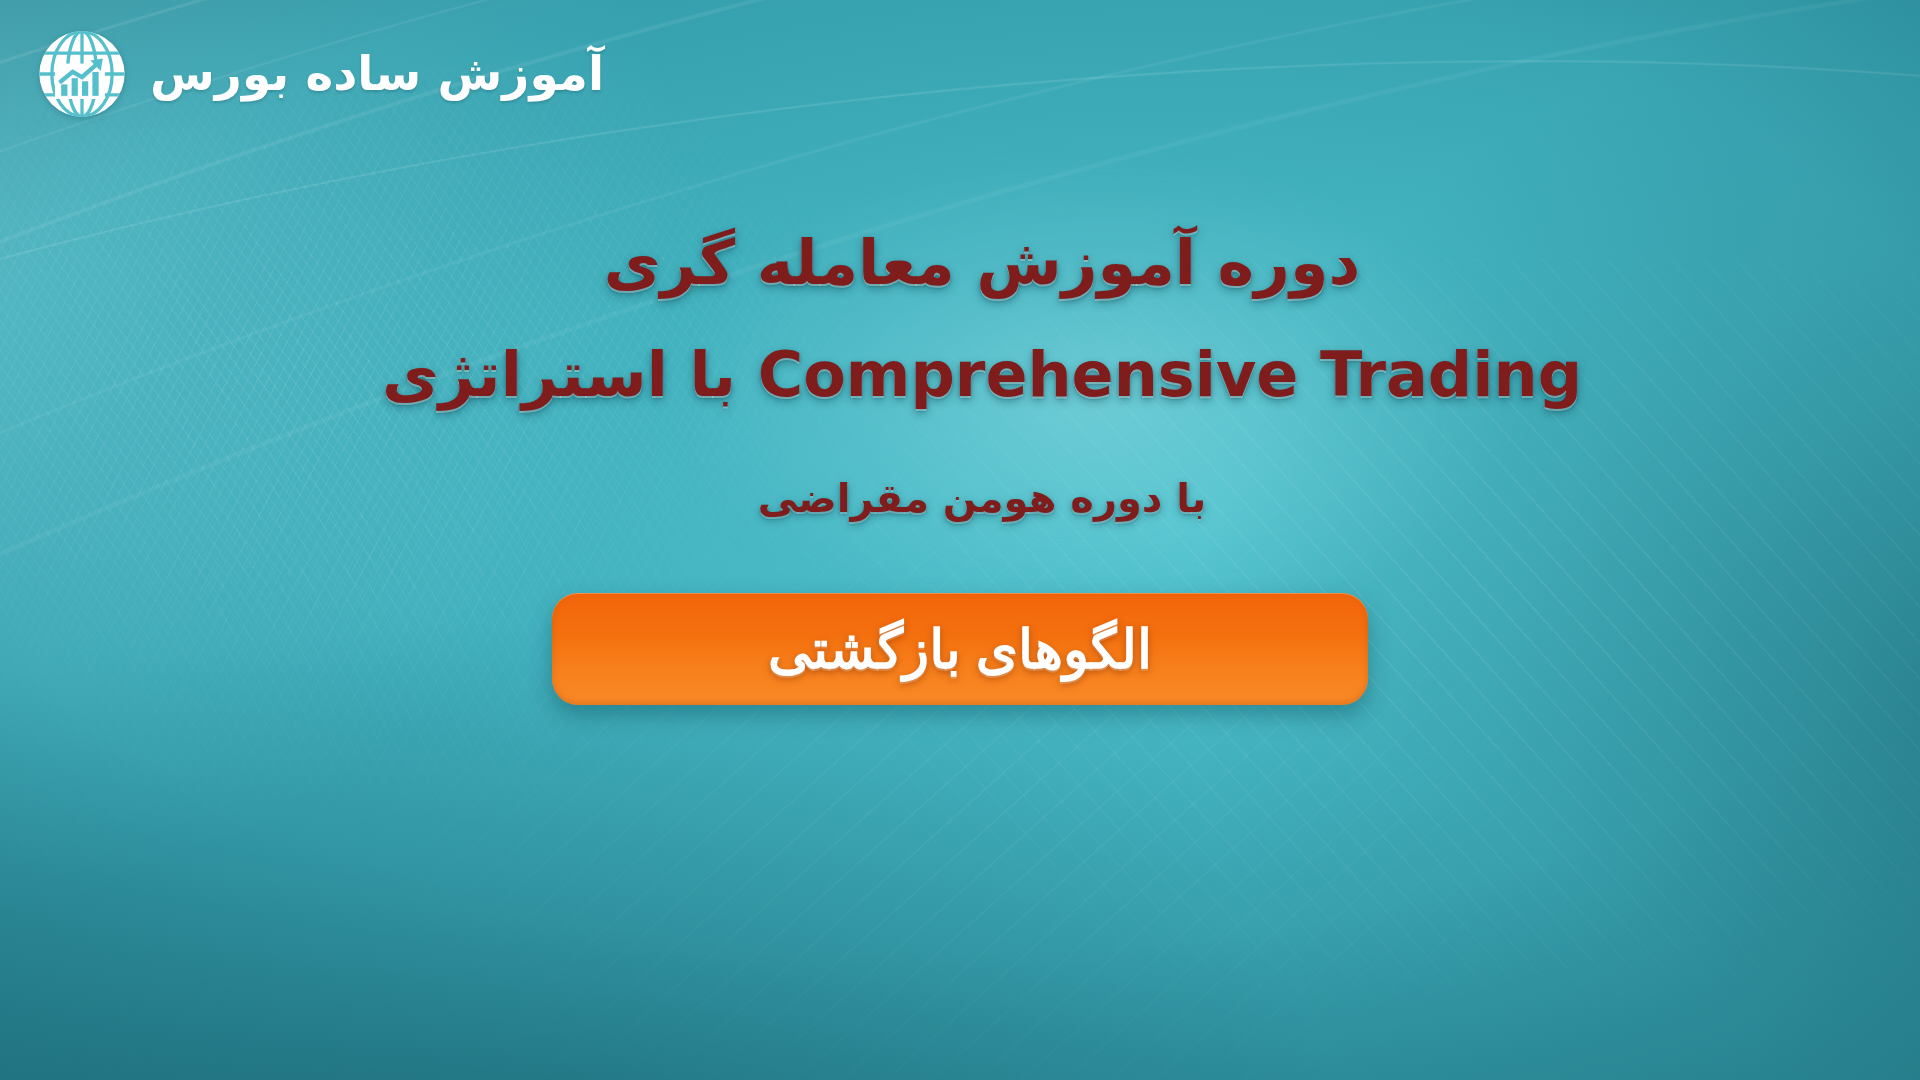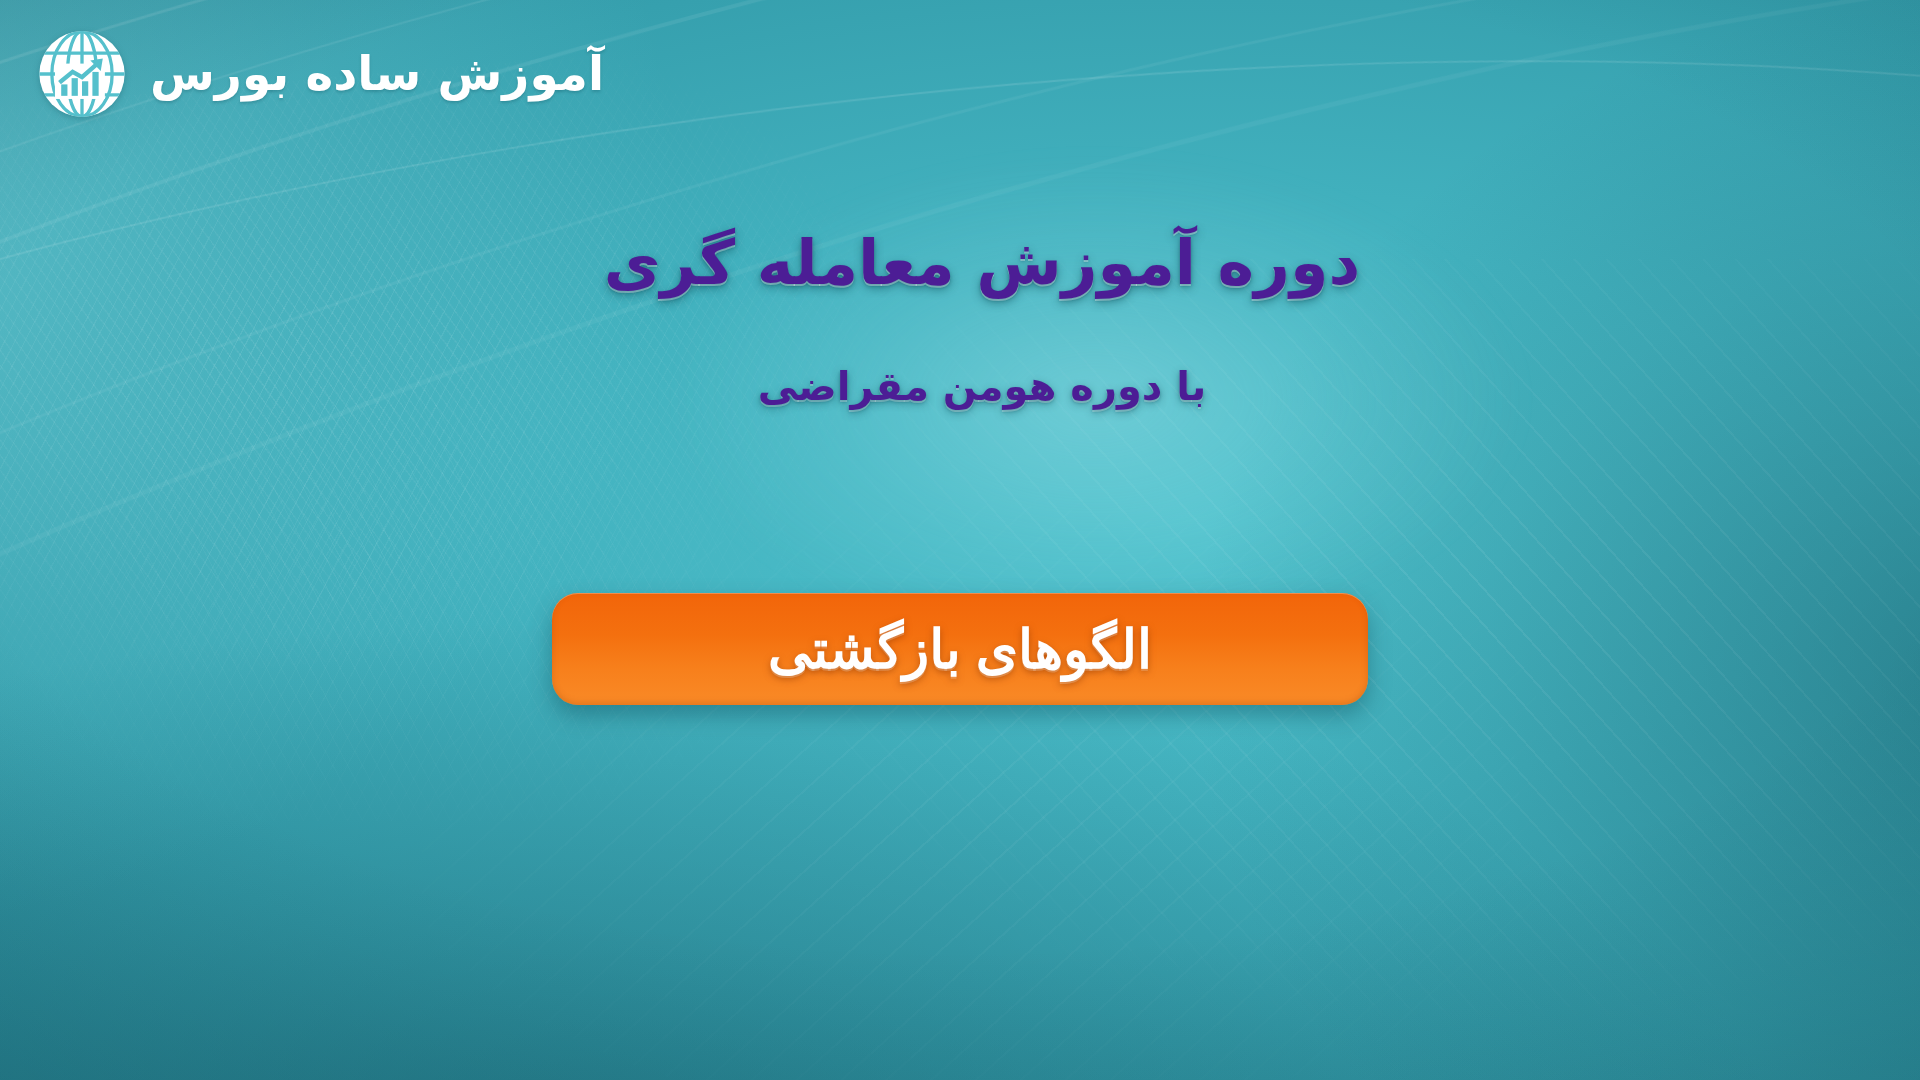--- a/index.html
+++ b/index.html
@@ -193,21 +193,21 @@
     text-shadow: 0 1px 2px rgba(0,60,72,0.22);
   }
 
   
   .headline {
     position: absolute;
     left: 0;
     right: 0;
     top: 232px;
     text-align: center;
-    color: #4c1d95;
+    color: #7f1d1d;
     direction: rtl;
     margin-left: 44px;
   }
   .title-line {
     font-size: 62px;
     font-weight: 700;
     line-height: 1.0;
     white-space: nowrap;
     text-shadow:
       0 2px 0 rgba(255,255,255,0.35),
@@ -334,20 +334,24 @@
       <polyline points="30,57 41,48 50,53 66,39" fill="none" stroke="#55c0cc" stroke-width="4.2" stroke-linecap="square"></polyline>
       <polygon points="58,37 70,35 68,47" fill="#55c0cc"></polygon>
     </svg>
     <div class="logo-text">
       <div class="logo-fa">آموزش ساده بورس</div>
     </div>
   </div>
 
   <div class="headline">
     <div class="title-line">دوره آموزش معامله گری</div>
+    <div class="title-line title-line-2">
+      <span class="en">Comprehensive Trading</span>
+      <span>با استراتژی</span>
+    </div>
     <div class="presenter">با دوره هومن مقراضی</div>
   </div>
 
   <button class="cta">
     <span class="cta-label">الگوهای بازگشتی</span>
   </button>
 
 </div>
 
 </body></html>

